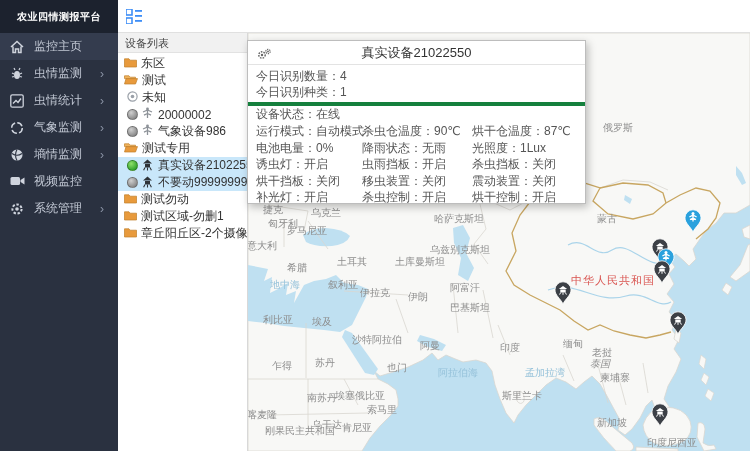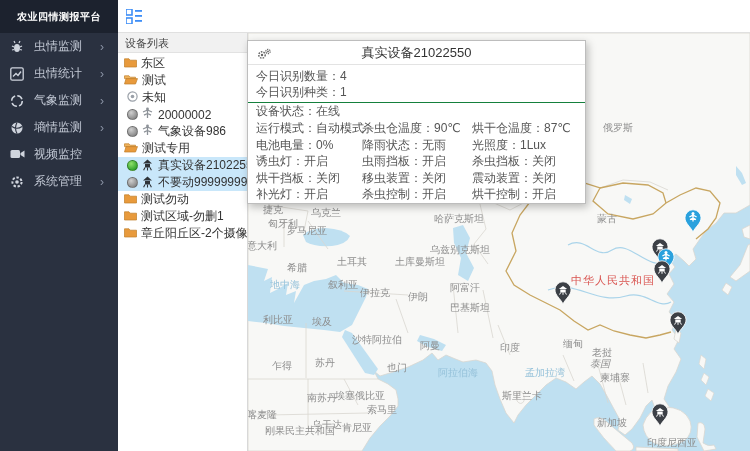--- a/index.html
+++ b/index.html
@@ -53,32 +53,40 @@
   .map-label.china { color:#d9534f; font-size:11px; letter-spacing:1px; }
   .marker { position:absolute; transform:translate(-50%,-100%); z-index:4; cursor:pointer; }
 
   
   .popup { position:absolute; left:247px; top:40px; width:339px; height:164px;
     background:#fff; border:1px solid #bdbdbd; box-shadow:2px 3px 8px rgba(0,0,0,.25);
     z-index:40; font-size:12px; color:#555; }
   .popup-title { height:24px; line-height:24px; border-bottom:1px solid #e3e3e3;
     text-align:center; color:#333; font-size:13px; position:relative; }
   .popup-gear { position:absolute; left:9px; top:5px; width:15px; height:14px; cursor:pointer; }
-  .popup-stats { padding:3px 0 2px 8px; border-bottom:1px solid #15803d; }
+  .popup-stats { padding:3px 0 2px 8px; border-bottom:4px solid #15803d; }
   .popup-stats div { height:16px; line-height:16px; }
   .popup-status { height:17px; line-height:17px; padding-left:8px; }
   .popup-grid { display:grid; grid-template-columns:106px 110px auto; padding-left:8px; }
   .popup-grid span { height:16.5px; line-height:16.5px; display:block; white-space:nowrap; }
 </style>
 </head>
 <body>
 
 <div class="sidebar">
   <div class="logo">农业四情测报平台</div>
   <div id="menu">
+      <div class="menu-item sel">
+        <span class="mi-icon">
+          <svg width="14" height="14" viewBox="0 0 14 14">
+            <path d="M1,7 L7,1.5 L13,7 M3,6.5 V12.5 H5.5 V9 H8.5 V12.5 H11 V6.5" fill="none" stroke="#cfd4dd" stroke-width="1.5"></path>
+          </svg>
+        </span>
+        <span class="mi-label">监控主页</span>
+      </div>
       <div class="menu-item">
         <span class="mi-icon">
           <svg width="14" height="14" viewBox="0 0 14 14">
             <ellipse cx="7" cy="8" rx="3" ry="4" fill="#cfd4dd"></ellipse>
             <path d="M5,3 L4,1 M9,3 L10,1 M2,6 L4,7 M2,10 L4,9.5 M12,6 L10,7 M12,10 L10,9.5" stroke="#cfd4dd" stroke-width="1.2"></path>
           </svg>
         </span>
         <span class="mi-label">虫情监测</span>
         <span class="mi-arrow">›</span>
       </div>

